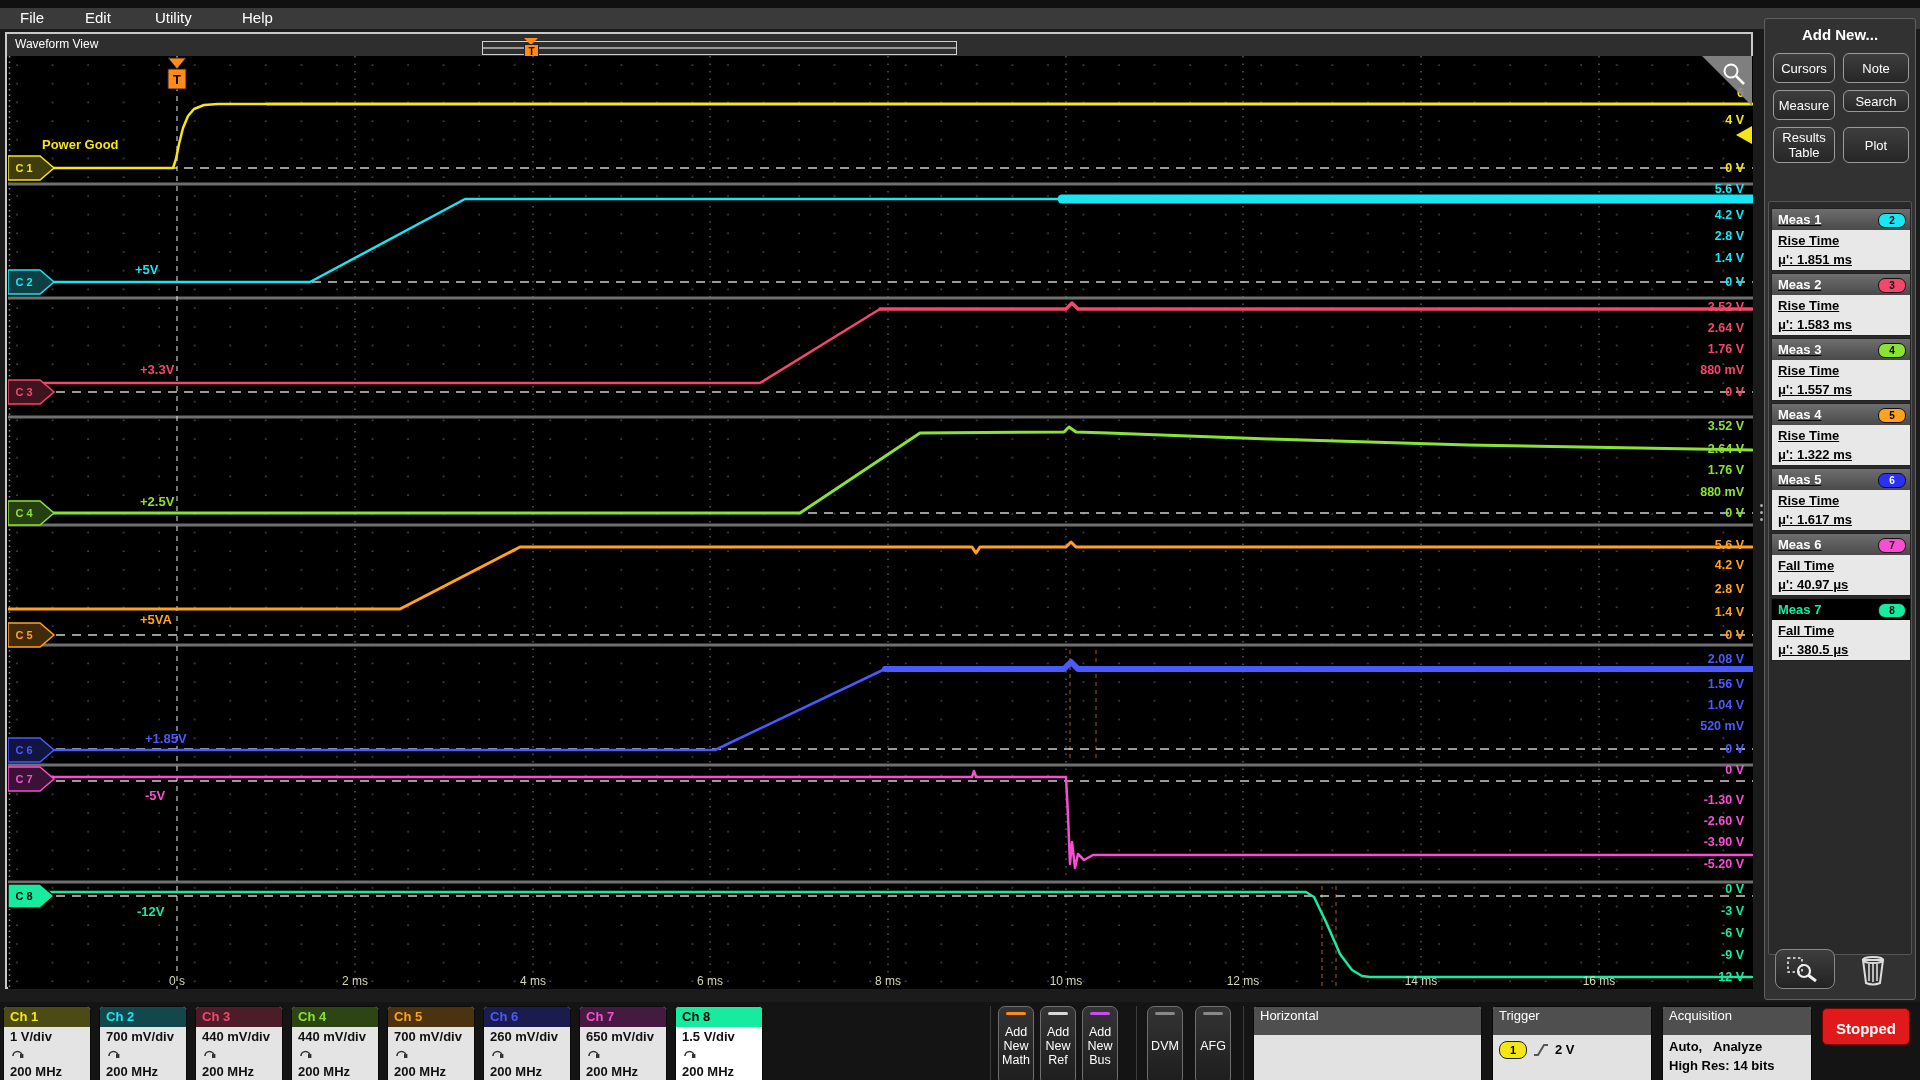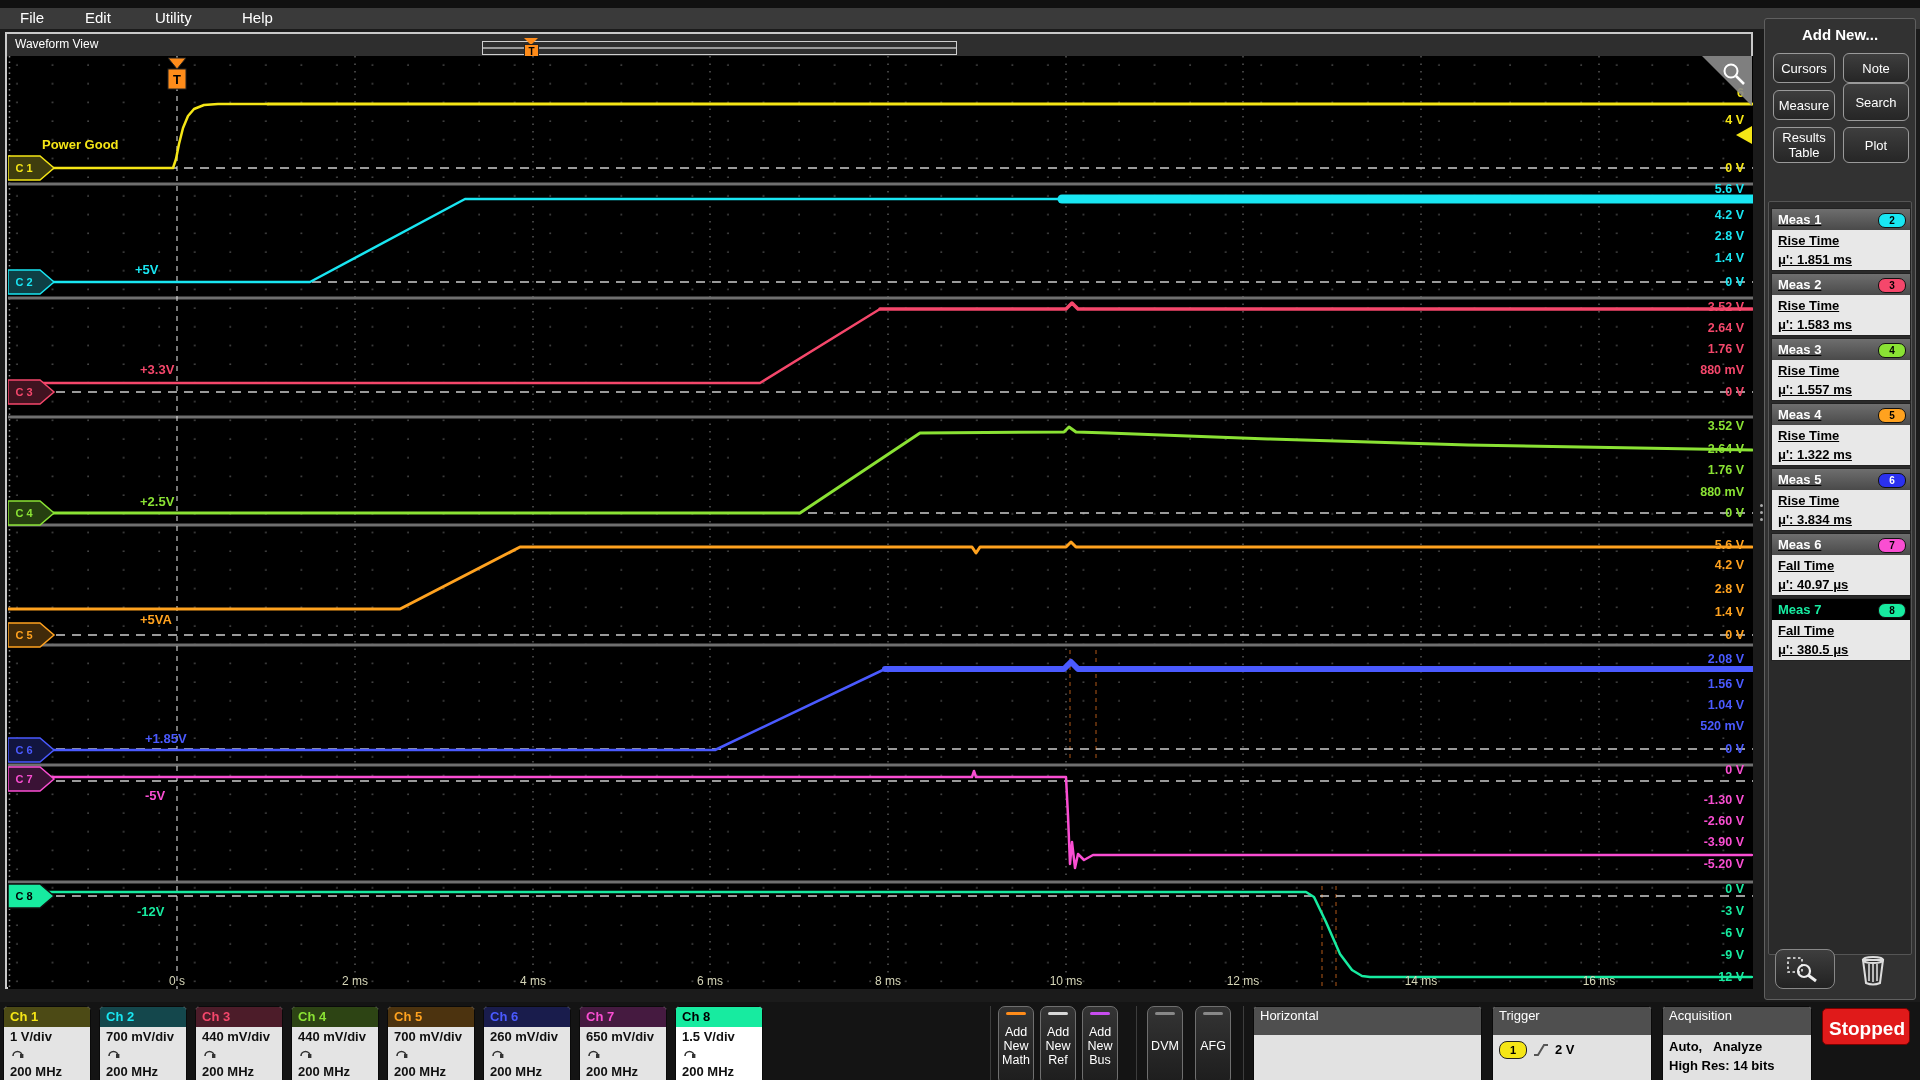--- a/index.html
+++ b/index.html
@@ -60,21 +60,21 @@
   .tool-accent{position:absolute;top:5px;left:7px;right:7px;height:3px;border-radius:2px;}
   .info-panel{position:absolute;top:4px;height:79px;background:#e2e2e2;border-radius:3px;overflow:hidden;
         border:1px solid #0a0a0a;box-sizing:border-box;}
   .panel-head{height:28px;background:#4f4f4f;color:#fff;font-size:13px;padding-left:6px;line-height:18px;}
   .panel-body{padding:2px 6px;color:#000;font-size:13px;font-weight:700;line-height:19px;}
   #horiz-grid{display:grid;grid-template-columns:105px auto;}
   #trig-row{display:flex;align-items:center;gap:6px;margin-top:3px;}
   #trig-src{width:26px;height:16px;background:#f5e616;border:1px solid #222;border-radius:8px;color:#000;
         font-size:11px;font-weight:700;text-align:center;line-height:16px;}
   #stopped-btn{position:absolute;left:1822px;top:6px;width:88px;height:37px;background:#e01a1a;border:1px solid #7a0000;
-        border-radius:5px;color:#fff;font-size:19px;font-weight:700;text-align:center;line-height:37px;cursor:pointer;}
+        border-radius:5px;color:#fff;font-size:15px;font-weight:700;text-align:center;line-height:37px;cursor:pointer;}
   .tflag-mini{display:inline-block;width:12px;height:13px;background:#ff8c1a;border:1px solid #333;color:#000;
         font-size:9px;font-weight:700;text-align:center;line-height:12px;vertical-align:-2px;margin-right:4px;}
 </style>
 </head>
 <body>
 
 <div id="root">
 
   <div id="menubar">
       <div class="menu-item" style="left: 20px;">File</div>
@@ -284,21 +284,21 @@
     <div class="meas-body">
             <div>Rise Time</div>
             <div>μ': 1.322 ms</div>
           </div>
         </div>
         <div class="meas-card" style="top: 266px;">
           <div class="meas-head"><span>Meas 5</span>
       <span class="meas-badge" style="background:#2b31f0;color:#fff">6</span></div>
     <div class="meas-body">
             <div>Rise Time</div>
-            <div>μ': 3.834 ms</div>
+            <div>μ': 1.617 ms</div>
           </div>
         </div>
         <div class="meas-card" style="top: 331px;">
           <div class="meas-head"><span>Meas 6</span>
       <span class="meas-badge" style="background:#fa4ed2;color:#000">7</span></div>
     <div class="meas-body">
             <div>Fall Time</div>
             <div>μ': 40.97 μs</div>
           </div>
         </div>
@@ -323,21 +323,21 @@
         <path d="M6 9 H26 L23 32 Q16 35 9 32 Z" fill="none" stroke="#ddd" stroke-width="2"></path>
         <ellipse cx="16" cy="9" rx="10" ry="3" fill="none" stroke="#ddd" stroke-width="2"></ellipse>
         <line x1="12" y1="13" x2="12" y2="30" stroke="#ddd" stroke-width="1.6"></line>
         <line x1="16" y1="13" x2="16" y2="31" stroke="#ddd" stroke-width="1.6"></line>
         <line x1="20" y1="13" x2="20" y2="30" stroke="#ddd" stroke-width="1.6"></line>
       </svg>
     </div>
   <button class="side-btn" style="left: 8px; top: 34px; width: 62px; height: 30px;">Cursors</button>
       <button class="side-btn" style="left: 78px; top: 34px; width: 66px; height: 30px;">Note</button>
       <button class="side-btn" style="left: 8px; top: 71px; width: 62px; height: 30px;">Measure</button>
-      <button class="side-btn" style="left: 78px; top: 64px; width: 66px; height: 38px;">Search</button>
+      <button class="side-btn" style="left: 78px; top: 71px; width: 66px; height: 22px;">Search</button>
       <button class="side-btn" style="left: 8px; top: 108px; width: 62px; height: 36px;">Results
 Table</button>
       <button class="side-btn" style="left: 78px; top: 108px; width: 66px; height: 36px;">Plot</button>
     </aside>
 
   <div id="bottombar">
     <div id="ch-badges">
         <div class="ch-badge" style="left: 3px;">
           <div class="ch-head" style="background:#4c4a15;color:#f5e616">Ch 1</div>
     <div class="ch-body">

